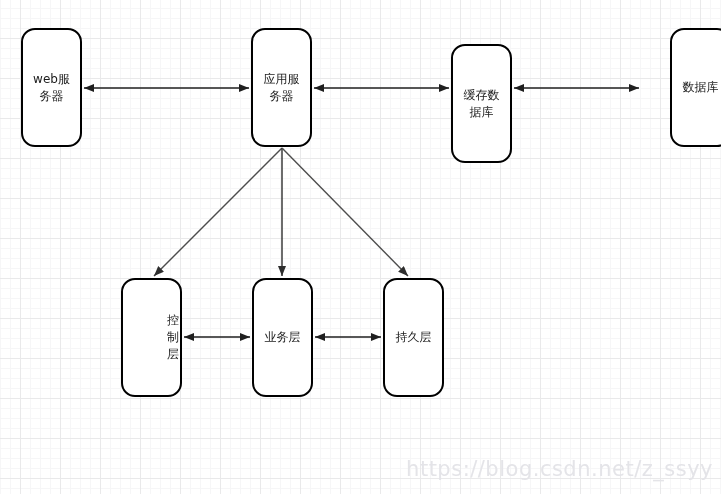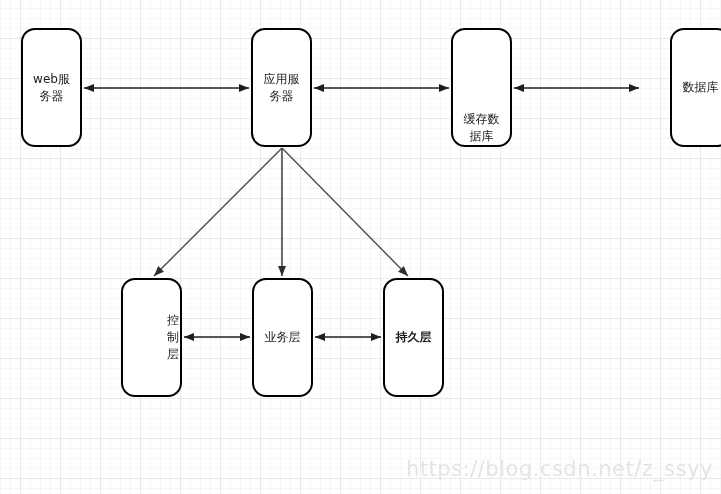--- a/index.html
+++ b/index.html
@@ -40,25 +40,25 @@
     justify-content: center;
     text-align: center;
     padding: 0 5px;
     font-size: 12px;
     line-height: 17px;
     color: #1a1a1a;
     word-break: break-all;
   }
   .node-web-server        { left: 21px;  top: 28px; }
   .node-app-server        { left: 251px; top: 28px; }
-  .node-cache-db          { left: 451px; top: 28px; align-items: flex-end; }
+  .node-cache-db          { left: 451px; top: 44px; }
   .node-database          { left: 641px; top: 28px; margin-left: 29px; }
   .node-control-layer     { left: 121px; top: 278px; padding-left: 48px; }
   .node-business-layer    { left: 252px; top: 278px; justify-content: center; }
-  .node-persistence-layer { left: 383px; top: 278px; font-weight: bold; }
+  .node-persistence-layer { left: 383px; top: 278px; }
   .watermark {
     position: absolute;
     right: 8px;
     bottom: 13px;
     font-size: 21px;
     color: #e4e4e8;
     letter-spacing: 0.5px;
     user-select: none;
   }
 </style>

